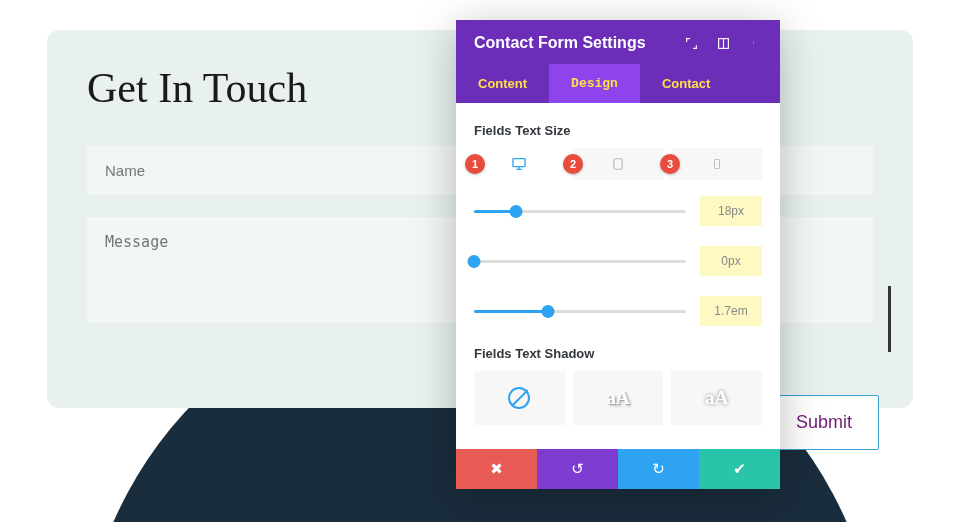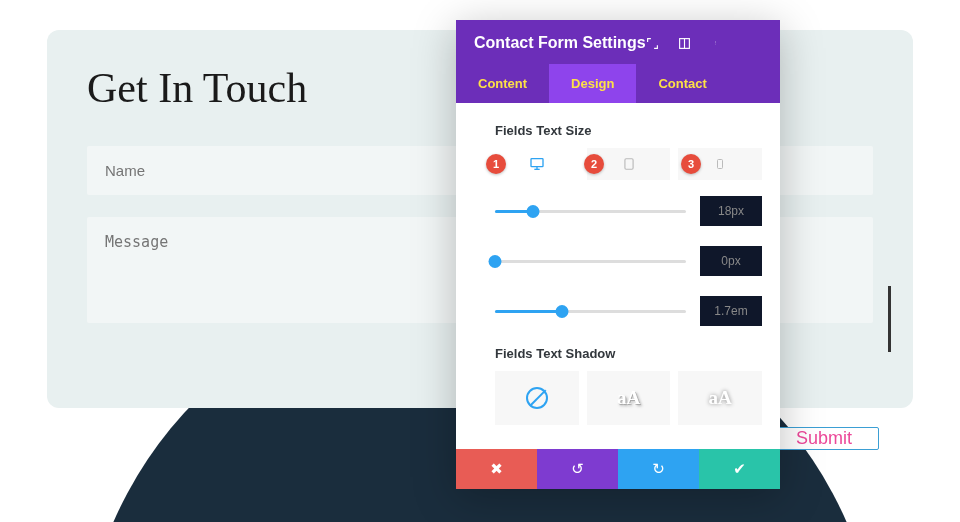--- a/index.html
+++ b/index.html
@@ -5,48 +5,48 @@
 * { box-sizing: border-box; margin: 0; padding: 0; }
 body { font-family: -apple-system, BlinkMacSystemFont, "Segoe UI", Arial, sans-serif; background: #fff; width: 960px; height: 522px; position: relative; overflow: hidden; }
 
 .bg-circle { position: absolute; bottom: -560px; left: 50%; transform: translateX(-50%); width: 800px; height: 800px; border-radius: 50%; background: #1a2d3d; z-index: 0; }
 
 .contact-card { position: absolute; top: 30px; left: 47px; width: 866px; height: 378px; background: #e8f0f0; border-radius: 12px; padding: 34px 40px; z-index: 1; }
 .contact-title { font-family: Georgia, 'Times New Roman', serif; font-size: 42px; font-weight: 400; color: #1a1a1a; margin-bottom: 34px; }
 .input-field { width: 100%; background: #f2f6f6; border: none; padding: 16px 18px; font-size: 15px; color: #666; border-radius: 2px; margin-bottom: 22px; }
 .msg-field { height: 106px; resize: none; }
 .form-right { position: absolute; right: 34px; bottom: -42px; }
-.submit-btn { border: 1.5px solid #3b9fd4; color: #ec4899; background: #fff; padding: 0 26px; font-size: 18px; border-radius: 2px; cursor: pointer; }
+.submit-btn { border: 1.5px solid #3b9fd4; color: #701a75; background: #fff; padding: 16px 26px; font-size: 18px; border-radius: 2px; cursor: pointer; }
 .bar-right { position: absolute; right: 22px; top: 256px; width: 3px; height: 66px; background: #333; }
 
 .panel { position: absolute; top: 20px; left: 456px; width: 324px; background: #fff; z-index: 10; box-shadow: 0 8px 40px rgba(0,0,0,.25); font-size: 13px; }
-.panel-header { background: #6c2eb9; color: #fff; padding: 14px 18px 12px; display: flex; align-items: flex-start; }
+.panel-header { background: #6c2eb9; color: #fff; padding: 14px 18px 12px; display: flex; justify-content: space-between; align-items: flex-start; }
 .panel-title { font-size: 16px; font-weight: 600; }
 .panel-sub { font-size: 11px; opacity: .85; margin-top: 4px; }
 .panel-sub-caret { font-size: 8px; margin-left: 3px; }
 .header-icons { display: flex; gap: 18px; align-items: center; margin-top: 2px; }
 .head-icon { width: 14px; height: 14px; display: inline-flex; align-items: center; justify-content: center; cursor: pointer; }
 
 .tabs { display: flex; background: #6c2eb9; }
 .tab { flex: 0 0 auto; padding: 12px 22px; color: #fde047; font-size: 13px; font-weight: 600; cursor: pointer; }
-.tab.active { background: #8e44ec; }
+.tab.active { background: #8e44ec; font-family: Liberation Mono, monospace; }
 
-.panel-body { background: #fff; padding: 14px 18px 0; height: 346px; overflow: hidden; margin-left: 21px; }
+.panel-body { background: #fff; padding: 14px 18px 0; height: 346px; overflow: hidden; }
 .sec-label { font-size: 13px; font-weight: 600; color: #32373c; margin: 6px 0 10px; }
 
 .device-row { display: flex; gap: 8px; margin-bottom: 16px; position: relative; }
 .dev-btn { flex: 1; height: 32px; background: #f7f7f7; border: none; display: flex; align-items: center; justify-content: center; cursor: pointer; color: #bbb; }
 .dev-btn.active { background: #fff; color: #2ea3f2; }
 .anno { position: absolute; width: 20px; height: 20px; background: #e74c3c; color: #fff; border-radius: 50%; font-size: 11px; font-weight: 700; display: flex; align-items: center; justify-content: center; z-index: 30; box-shadow: 0 1px 3px rgba(0,0,0,.25); }
 
 .slider-row { display: flex; align-items: center; gap: 14px; margin-bottom: 20px; }
 .slider-track { flex: 1; height: 3px; background: #ddd; position: relative; border-radius: 2px; }
 .slider-fill { position: absolute; left: 0; top: 0; height: 3px; background: #2ea3f2; border-radius: 2px; }
 .slider-thumb { position: absolute; top: -5px; width: 13px; height: 13px; background: #2ea3f2; border-radius: 50%; transform: translateX(-50%); cursor: grab; }
-.slider-val { width: 62px; height: 30px; background: #0f172a; border: none; text-align: center; font-size: 12px; color: #888; }
+.slider-val { width: 62px; height: 30px; background: #fef9c3; border: none; text-align: center; font-size: 12px; color: #888; }
 
 .shadow-row { display: flex; gap: 8px; }
 .shadow-cell { flex: 1; height: 54px; background: #f7f7f7; display: flex; align-items: center; justify-content: center; cursor: pointer; }
 .no-icon { width: 22px; height: 22px; border: 2.2px solid #2ea3f2; border-radius: 50%; position: relative; }
 .no-icon::after { content: ""; position: absolute; width: 22px; height: 2.2px; background: #2ea3f2; top: 50%; left: -1px; transform: translateY(-50%) rotate(-45deg); }
 .aA { font-size: 19px; font-weight: 800; color: #fff; font-family: Liberation Serif, serif; }
 .aA.sh1 { text-shadow: 1px 1px 0 #aaa, 2px 2px 3px rgba(0,0,0,.3); }
 .aA.sh2 { text-shadow: 0 0 4px rgba(0,0,0,.45); }
 
 .action-bar { display: flex; }

